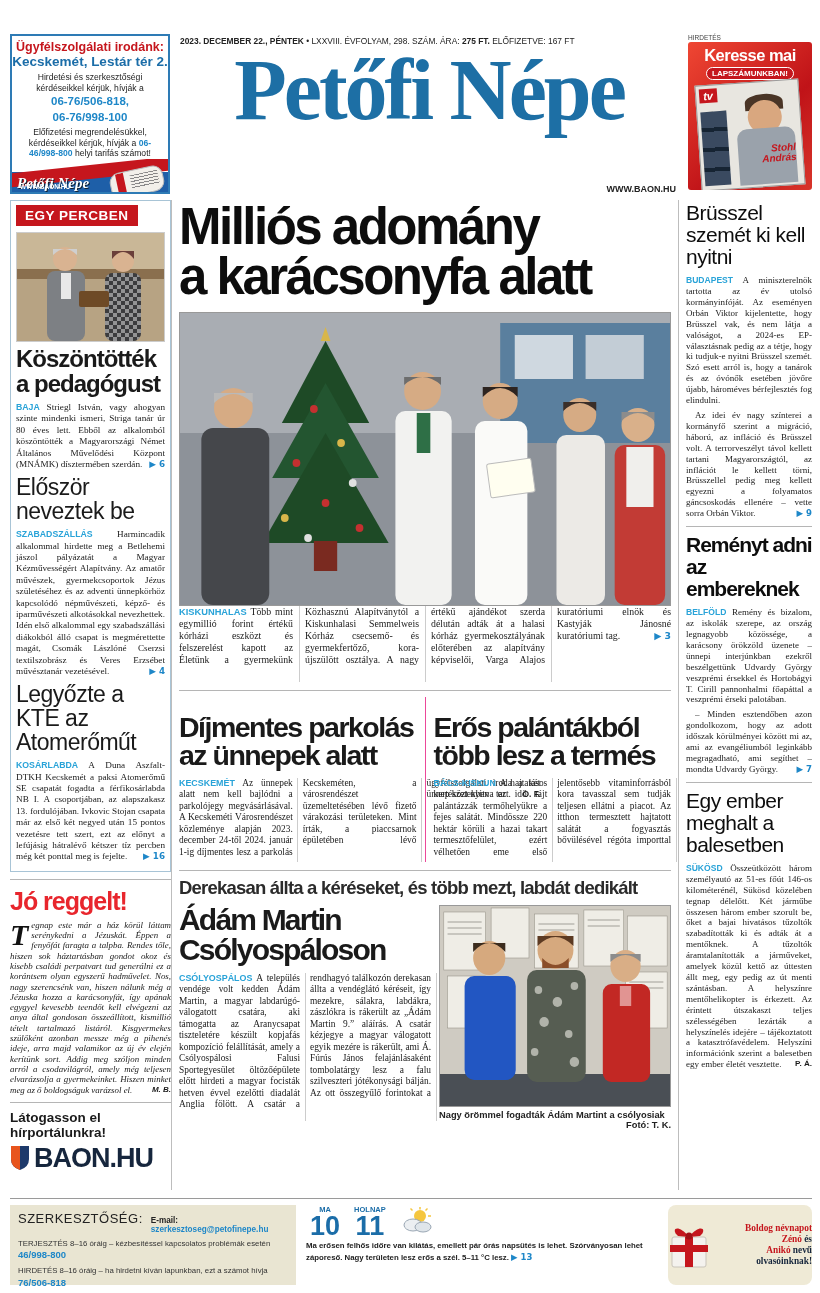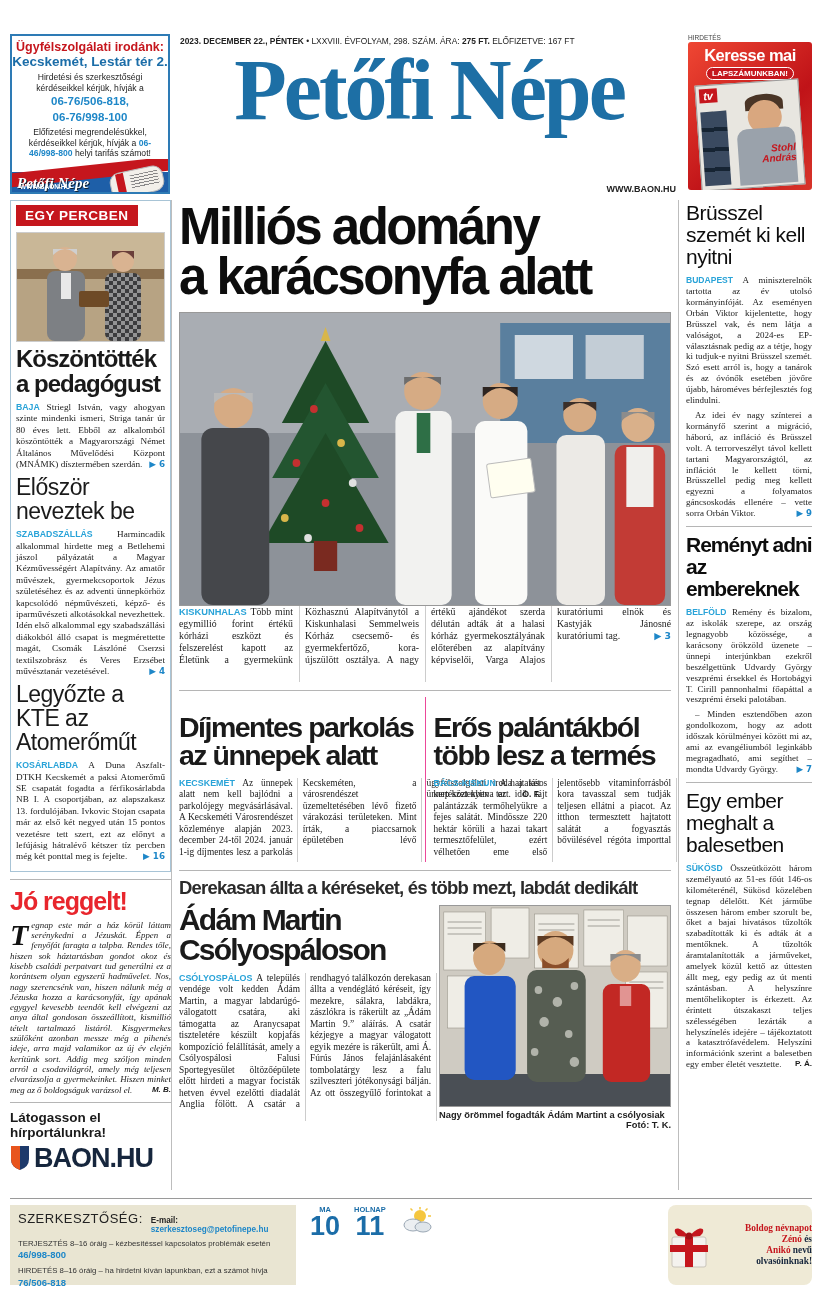--- a/index.html
+++ b/index.html
@@ -411,20 +411,21 @@
           <g stroke="#f5c63f" stroke-width="1.5">
             <line x1="20" y1="0" x2="20" y2="2.5"></line>
               <line x1="28" y1="9" x2="31" y2="9"></line>
             <line x1="25.5" y1="3.5" x2="27.5" y2="1.5"></line>
               <line x1="12.5" y1="3.5" x2="10.5" y2="1.5"></line>
           </g>
           <ellipse cx="13" cy="18" rx="9" ry="6" fill="#eceff2" stroke="#9aa7b4"></ellipse>
           <ellipse cx="23" cy="20" rx="8" ry="5" fill="#dfe5ea" stroke="#9aa7b4"></ellipse>
         </svg>
       </div>
+      <div class="wx-desc"><span>Ma erősen felhős időre van kilátás, emellett pár órás napsütés is lehet. Szórványosan lehet záporeső. Nagy területen lesz erős a szél. 5–11 °C lesz. </span><span class="pref">▶ 13</span></div>
     </div>
 
     <div class="gift">
       <svg viewBox="0 0 42 52">
         <rect x="4" y="18" width="34" height="30" rx="2" fill="#f4f2ee" stroke="#c9c4ba"></rect>
         <rect x="17" y="18" width="8" height="30" fill="#c5161d"></rect>
         <rect x="2" y="26" width="38" height="7" fill="#c5161d"></rect>
         <path d="M21 18 C 10 4, 2 10, 10 17 Z" fill="#c5161d"></path>
         <path d="M21 18 C 32 4, 40 10, 32 17 Z" fill="#c5161d"></path>
         <circle cx="21" cy="17" r="3.5" fill="#a01015"></circle>

